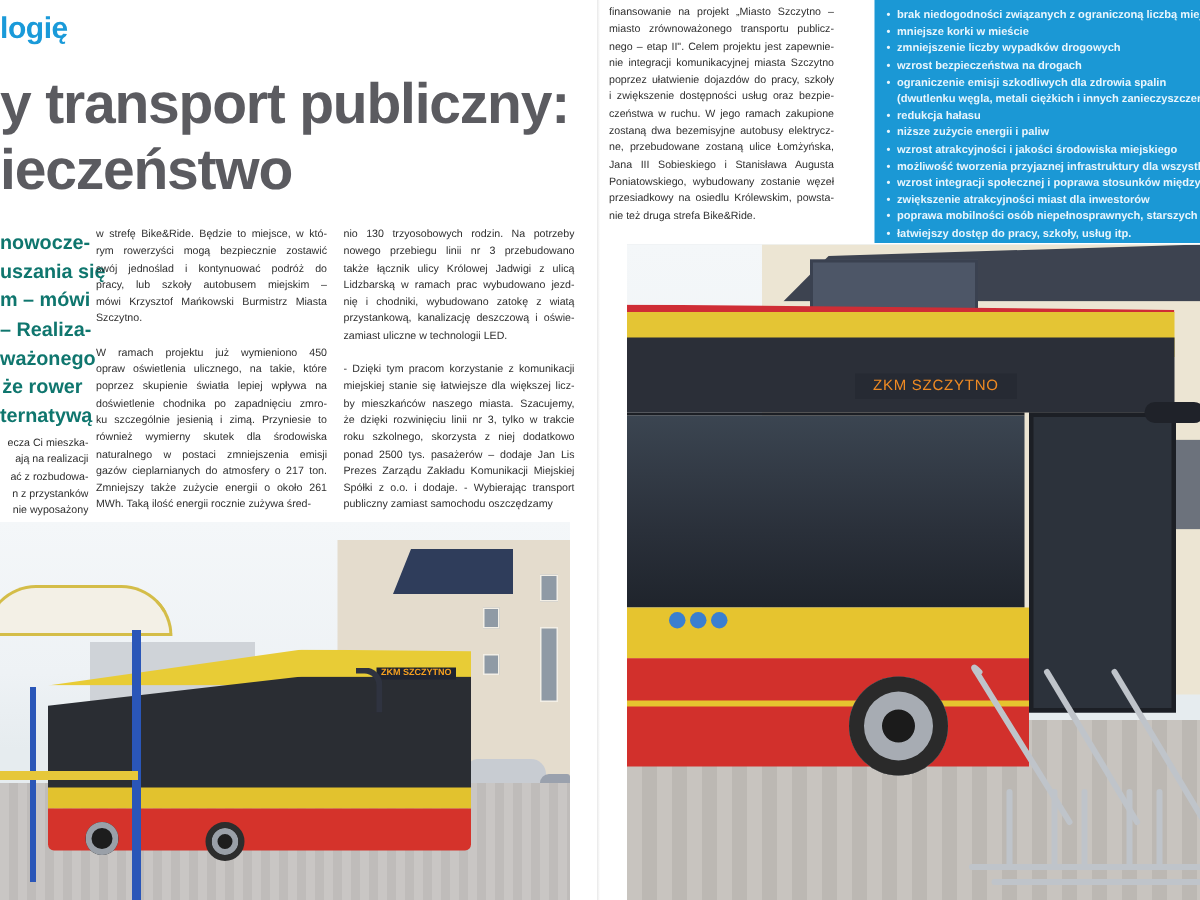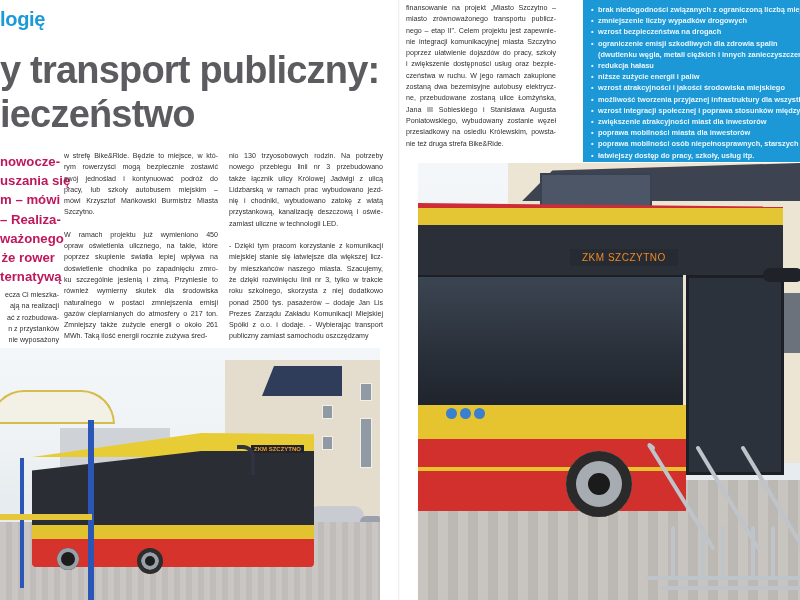--- a/index.html
+++ b/index.html
@@ -15,21 +15,21 @@
 
   
   .kicker { position:absolute; left:0; top:8px; font-size:20px; font-weight:bold;
             color:#1a9ad9; letter-spacing:-0.3px; font-family:"Liberation Sans", sans-serif;text-align:right; }
   .headline { position:absolute; left:0; top:48px; font-size:38px; font-weight:bold;
               color:#5b5b60; line-height:44px; letter-spacing:-0.8px; white-space:nowrap; }
   .headline span { display:block; }
 
   
   .lead { position:absolute; left:0; top:152px; width:55px; font-size:13.2px; font-weight:bold;
-          color:#be185d; line-height:19.2px; text-align:right; }
+          color:#0f766e; line-height:19.2px; text-align:right; }
   .lead span { display:block; white-space:nowrap; }
 
   .body-text { font-family:"Liberation Sans", sans-serif; font-size:7.1px; line-height:11.3px;
                color:#2f2f2f; text-align:justify; }
   .col { position:absolute; }
   .col p { margin-bottom:11px; }
   .col p:last-child { margin-bottom:0; }
   .col .ln { display:block; white-space:nowrap; overflow:hidden; text-align:justify; text-align-last:justify; }
   .col .ln.last { text-align-last:left; }
 
@@ -189,31 +189,31 @@
         <span class="ln">Jana III Sobieskiego i Stanisława Augusta</span>
         <span class="ln">Poniatowskiego, wybudowany zostanie węzeł</span>
         <span class="ln">przesiadkowy na osiedlu Królewskim, powsta-</span>
         <span class="ln last">nie też druga strefa Bike&amp;Ride.</span>
       </p>
     </div>
 
   <div class="infobox">
     <ul id="info-list">
         <li><span class="bullet">•</span><span>brak niedogodności związanych z ograniczoną liczbą miejsc</span></li>
+        <li><span class="bullet">•</span><span>mniejsze korki w mieście</span></li>
         <li><span class="bullet">•</span><span>zmniejszenie liczby wypadków drogowych</span></li>
         <li><span class="bullet">•</span><span>wzrost bezpieczeństwa na drogach</span></li>
         <li><span class="bullet">•</span><span>ograniczenie emisji szkodliwych dla zdrowia spalin</span></li>
         <li class="cont">(dwutlenku węgla, metali ciężkich i innych zanieczyszczeń)</li>
         <li><span class="bullet">•</span><span>redukcja hałasu</span></li>
         <li><span class="bullet">•</span><span>niższe zużycie energii i paliw</span></li>
         <li><span class="bullet">•</span><span>wzrost atrakcyjności i jakości środowiska miejskiego</span></li>
         <li><span class="bullet">•</span><span>możliwość tworzenia przyjaznej infrastruktury dla wszystkich</span></li>
         <li><span class="bullet">•</span><span>wzrost integracji społecznej i poprawa stosunków międzyludzkich</span></li>
         <li><span class="bullet">•</span><span>zwiększenie atrakcyjności miast dla inwestorów</span></li>
-        <li><span class="bullet">•</span><span>poprawa mobilności miasta dla inwestorów</span></li>
         <li><span class="bullet">•</span><span>poprawa mobilności osób niepełnosprawnych, starszych i dzieci</span></li>
         <li><span class="bullet">•</span><span>łatwiejszy dostęp do pracy, szkoły, usług itp.</span></li>
       </ul>
   </div>
 
   <div class="photo photo-right">
     <div class="sky"></div>
     <div class="building" style="left:90px;top:0;width:292px;height:300px;background:#ece5d3;"></div>
     <div class="roof" style="left:80px;top:0;width:302px;height:38px;background:#3d4350;clip-path:polygon(8% 100%,18% 20%,100% 0,100% 100%);"></div>
     <div style="position:absolute;left:122px;top:10px;width:112px;height:40px;background:#4d5667;border:2px solid #3a4150;"></div>

